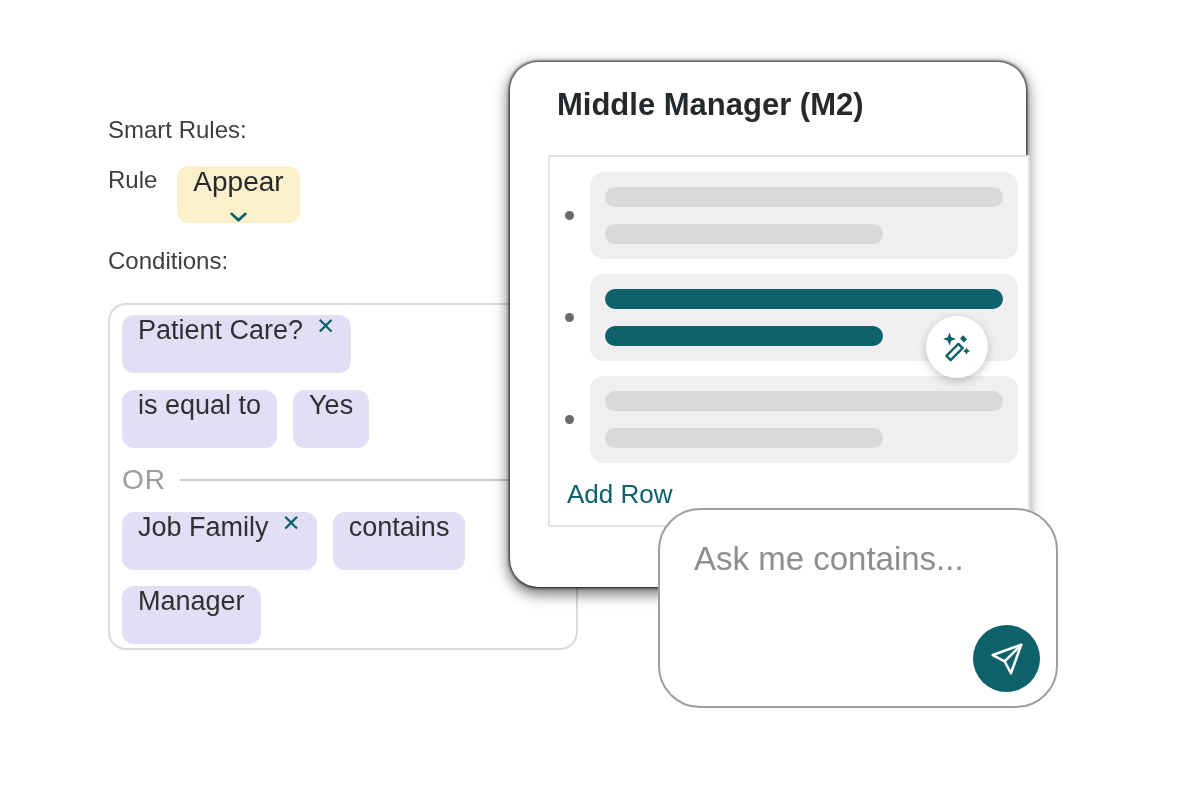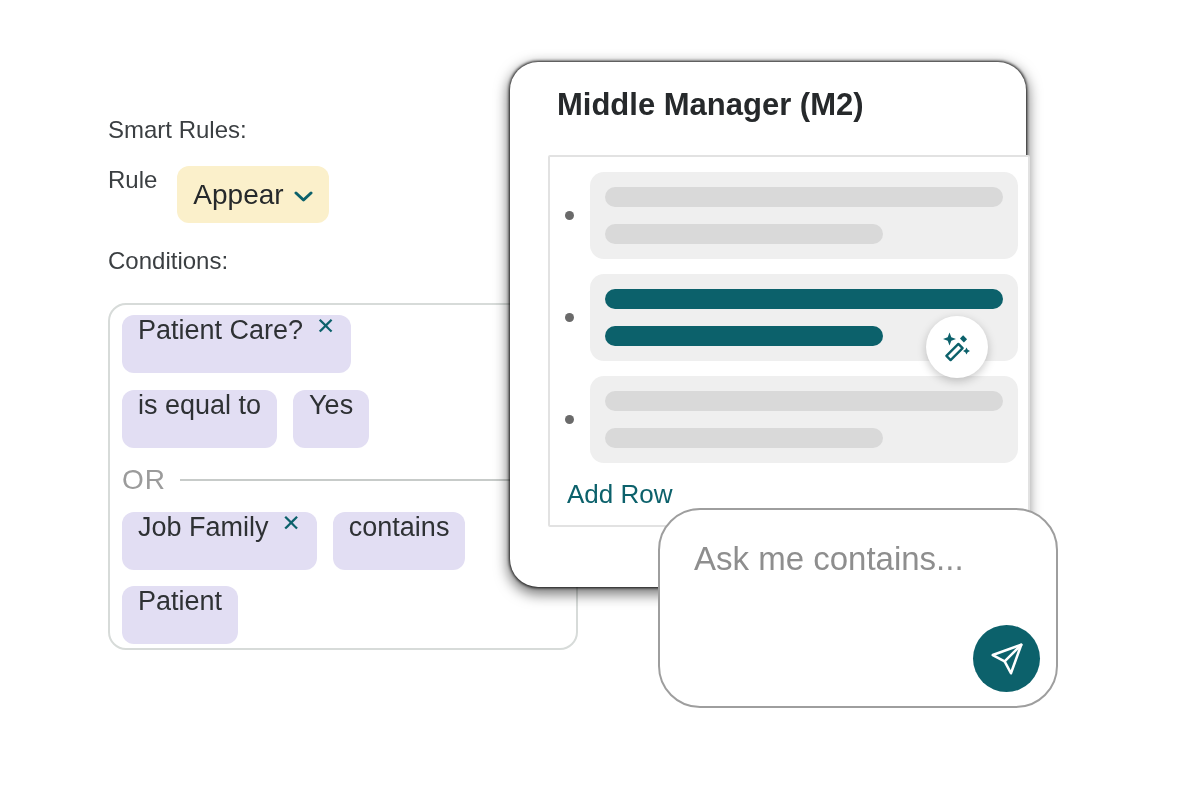--- a/index.html
+++ b/index.html
@@ -6,21 +6,21 @@
   html,body { width:1200px; height:800px; background:#ffffff; overflow:hidden; }
   body { font-family:"Liberation Sans","DejaVu Sans",sans-serif; color:#2e3134; }
   .stage { position:relative; width:1200px; height:800px; background:#ffffff; }
 
   
   .section-label { position:absolute; left:108px; top:116px; font-size:24px; font-weight:500; color:#3b3f42; }
   .rule-row { position:absolute; left:108px; top:166px; height:57px; display:flex; align-items:flex-start; }
   .rule-label { font-size:24px; font-weight:500; color:#3b3f42; margin-right:20px; }
   .appear-btn { display:inline-flex; align-items:center; height:57px; padding:0 16px 0 16px;
     background:#fbf0cb; border:none; border-radius:12px; font-family:inherit;
-    font-size:28px; color:#26292b; cursor:pointer; gap:10px; }
+    font-size:28px; color:#26292b; cursor:pointer; gap:10px;flex-direction:column; }
   .appear-btn svg { margin-top:4px; }
   .conditions-label { position:absolute; left:108px; top:247px; font-size:24px; font-weight:500; color:#3b3f42; }
 
   
   .conditions-box { position:absolute; left:108px; top:303px; width:470px; height:347px;
     border:2px solid #d7dbd9; border-radius:18px; padding:10px 12px; z-index:1; background:transparent; }
   .chip-row { display:flex; gap:16px; }
   .chip { display:inline-flex; align-items:flex-start; height:58px; padding:0 16px;
     background:#e2def3; border-radius:12px; font-size:27px; color:#2e3134; cursor:pointer; white-space:nowrap; }
   .chip .x { margin-left:13px; color:#0c616b; font-size:23px; font-weight:bold; cursor:pointer; line-height:1; }
@@ -99,21 +99,21 @@
       <span class="chip">
         <span>Job Family</span>
         <span class="x">✕</span>
       </span>
       <span class="chip">
         <span>contains</span>
       </span>
     </div>
     <div class="chip-row row5">
       <span class="chip">
-        <span>Patient</span>
+        <span>Manager</span>
       </span>
     </div>
   </div>
 
   <div class="card">
     <div class="card-title">Middle Manager (M2)</div>
 
     <div class="panel">
       <div class="panel-item">
         <span class="bullet"></span>

